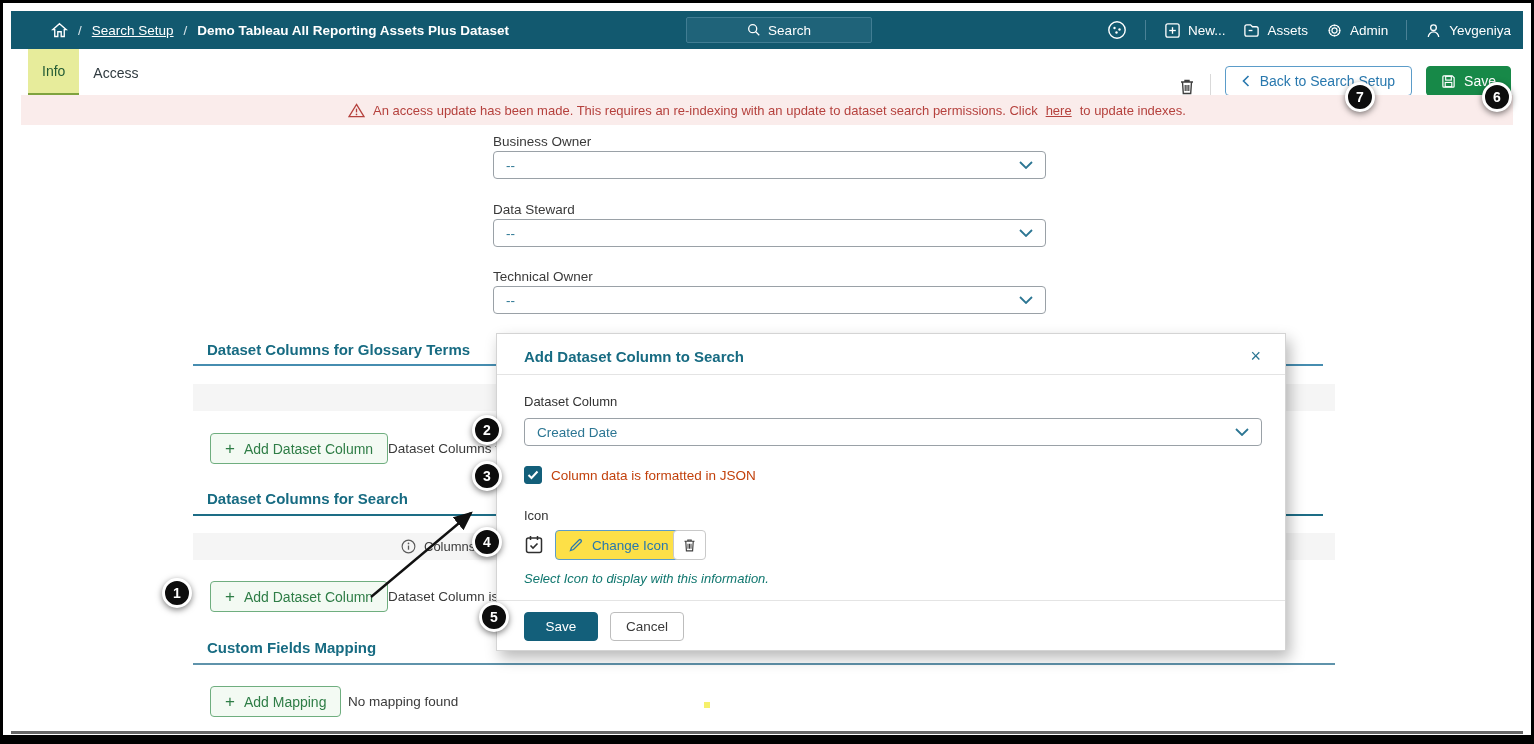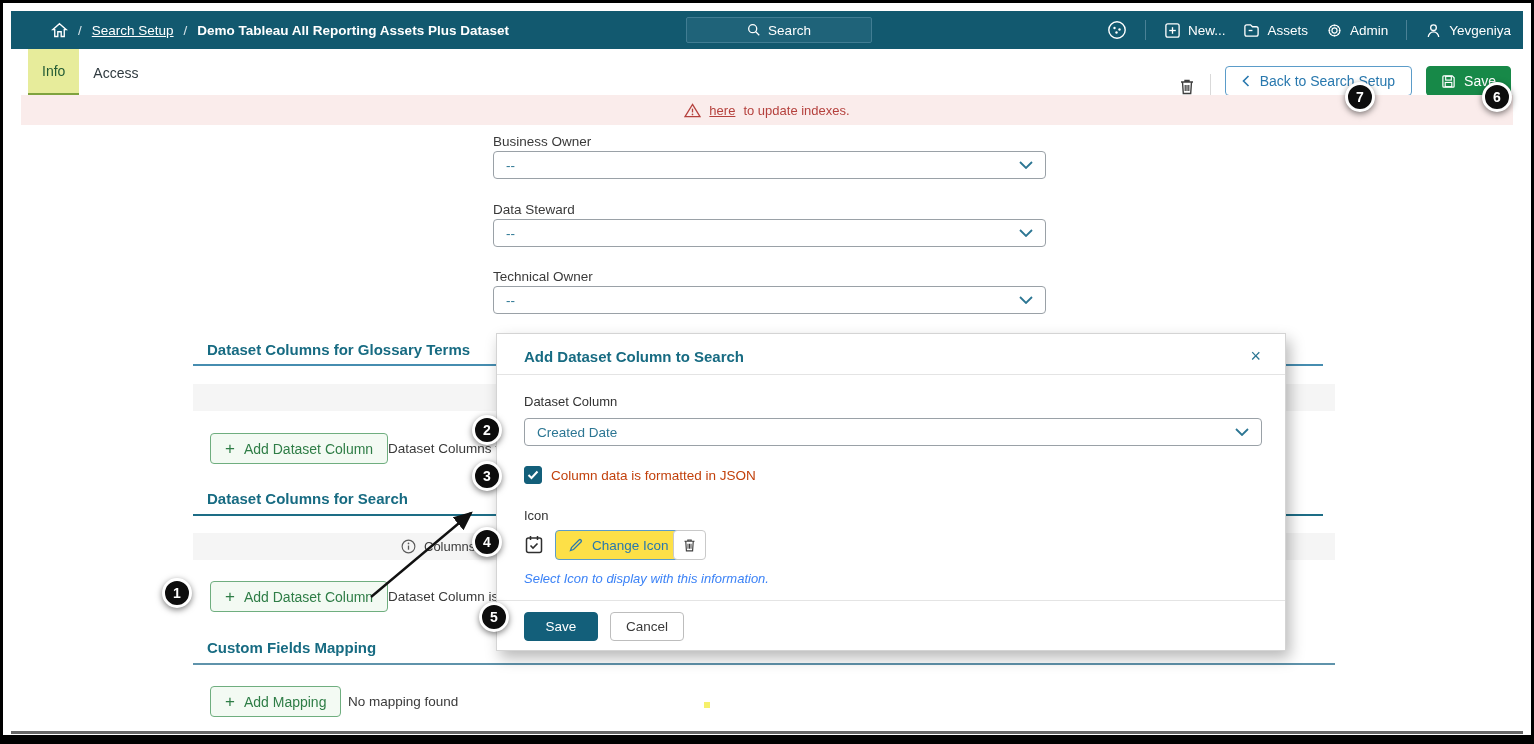--- a/index.html
+++ b/index.html
@@ -97,21 +97,21 @@
   .btn-change-icon {
     position:absolute; left:58px; top:196px; height:30px; padding:0 13px;
     display:flex; align-items:center; gap:9px; background:#fde047;
     border:1px solid #5b9cc9; border-radius:4px; color:#2878ae; font-size:13.5px; cursor:pointer;
   }
   .btn-trash-sm {
     position:absolute; left:176px; top:196px; width:33px; height:30px;
     background:#fff; border:1px solid #c9c9c9; border-radius:4px;
     display:flex; align-items:center; justify-content:center; cursor:pointer;
   }
-  .icon-help { position:absolute; left:27px; top:237px; font-size:13px; font-style:italic; color:#3b82f6; }
+  .icon-help { position:absolute; left:27px; top:237px; font-size:13px; font-style:italic; color:#0f766e; }
   .btn-save-modal {
     position:absolute; left:27px; top:278px; width:74px; height:29px;
     background:#135f7a; border:1px solid #135f7a; border-radius:4px;
     color:#fff; font-size:13.5px; cursor:pointer;
   }
   .btn-cancel {
     position:absolute; left:113px; top:278px; width:74px; height:29px;
     background:#fff; border:1px solid #bdbdbd; border-radius:4px;
     color:#3a3a3a; font-size:13.5px; cursor:pointer;
   }
@@ -245,20 +245,21 @@
   </div>
 
   <div class="alert">
     <span class="icn">
       <svg width="17" height="15" viewBox="0 0 18 16">
           <path d="M9 1.5 L17 14.5 H1 Z" fill="none" stroke="#b5413d" stroke-width="1.4"></path>
           <line x1="9" y1="6" x2="9" y2="10" stroke="#b5413d" stroke-width="1.4"></line>
           <circle cx="9" cy="12.2" r="0.9" fill="#b5413d"></circle>
         </svg>
     </span>
+    <span>An access update has been made. This requires an re-indexing with an update to dataset search permissions. Click</span>
     <a>here</a>
     <span>to update indexes.</span>
   </div>
 
   <span class="field-label" style="left:490px; top:131px;">Business Owner</span>
   <div class="dd" style="left:490px; top:148px; width:553px;">
     <span>--</span>
     <span class="chev">
         <svg width="14" height="8" viewBox="0 0 14 8">
           <polyline points="1,1 7,7 13,1" fill="none" stroke="#2c7693" stroke-width="1.8"></polyline>

